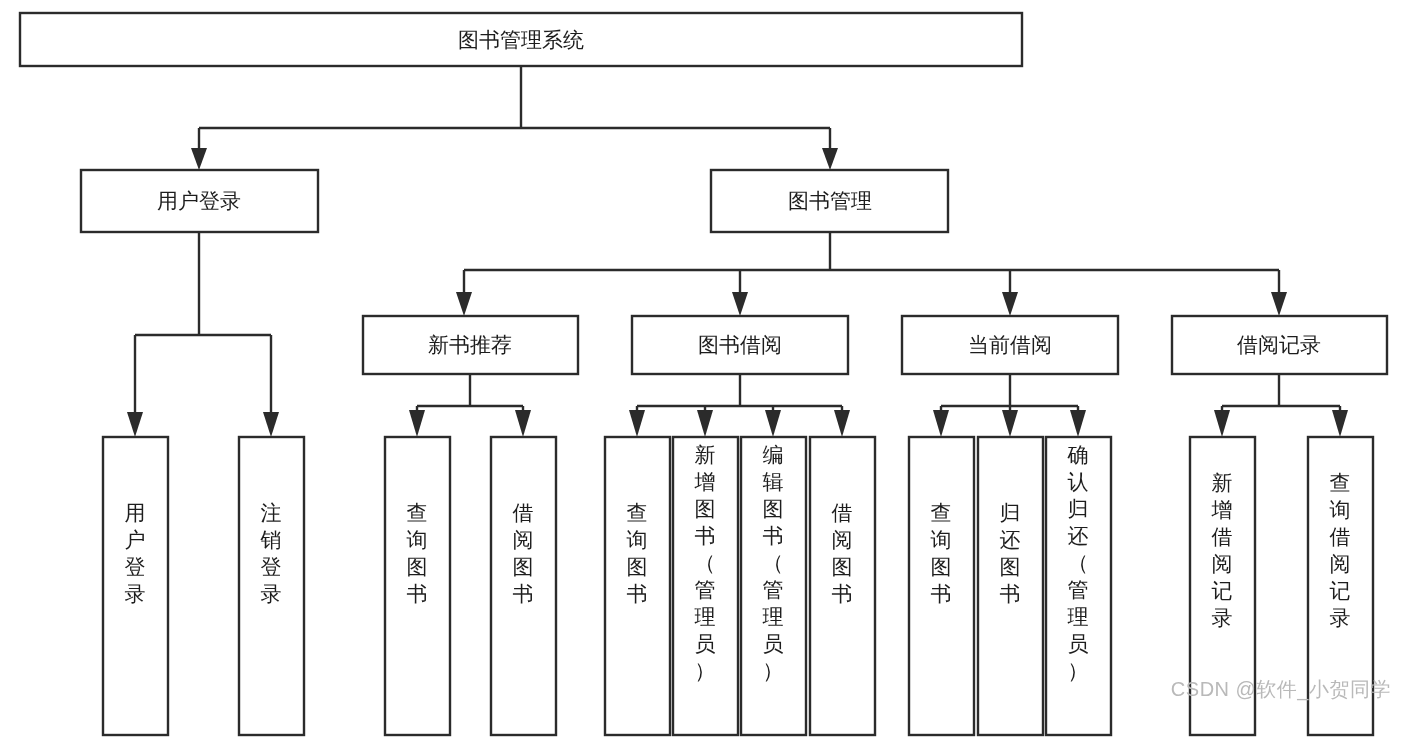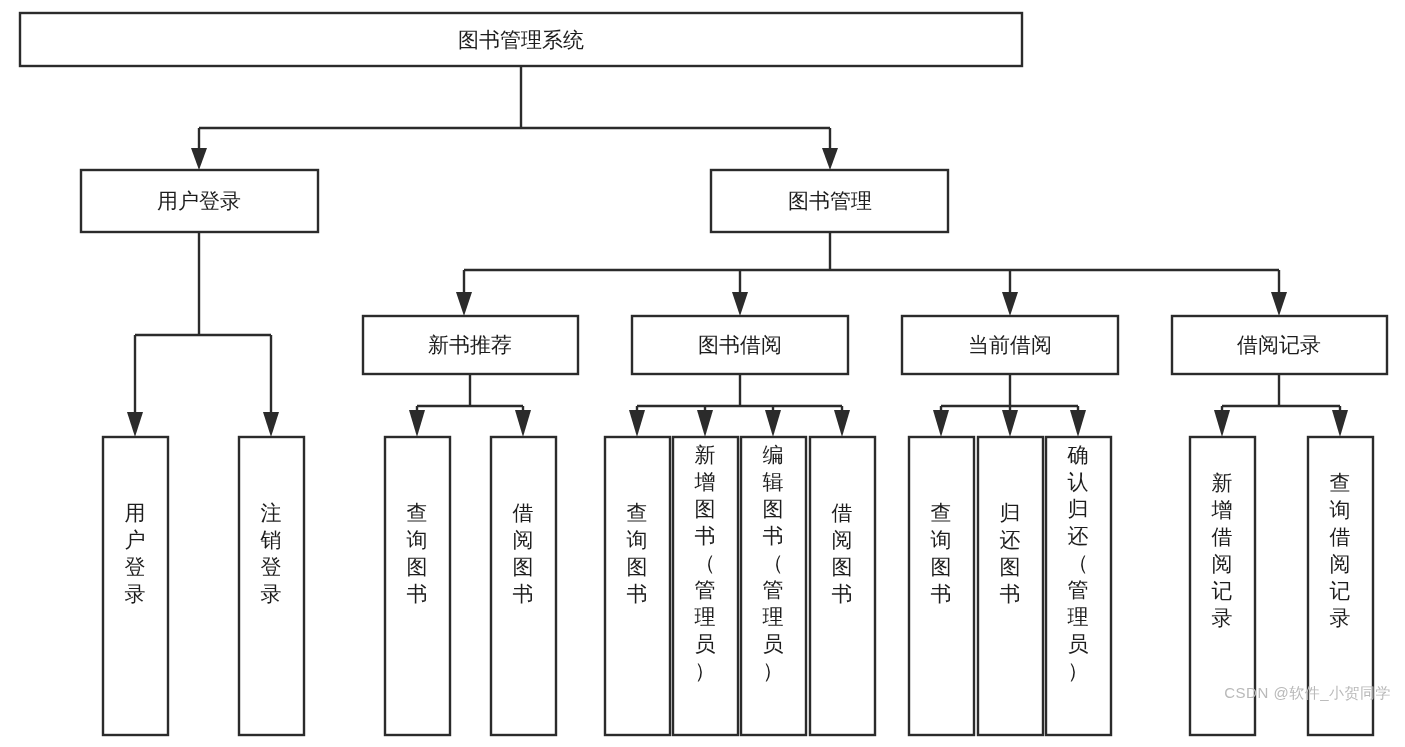--- a/index.html
+++ b/index.html
@@ -53,21 +53,21 @@
     font-family: "Liberation Sans", "DejaVu Sans", sans-serif;
     font-size: 21px;
     fill: #1d1d1d;
     text-anchor: middle;
   }
   .watermark {
     position: absolute;
     right: 14px;
     bottom: 6px;
     font-family: "Liberation Sans", "DejaVu Sans", sans-serif;
-    font-size: 15px;
+    font-size: 20px;
     color: #b9b9b9;
     white-space: nowrap;
     user-select: none;
     letter-spacing: 0.5px;
   }
 </style>
 </head>
 <body>
 
 <div id="diagram-root">

